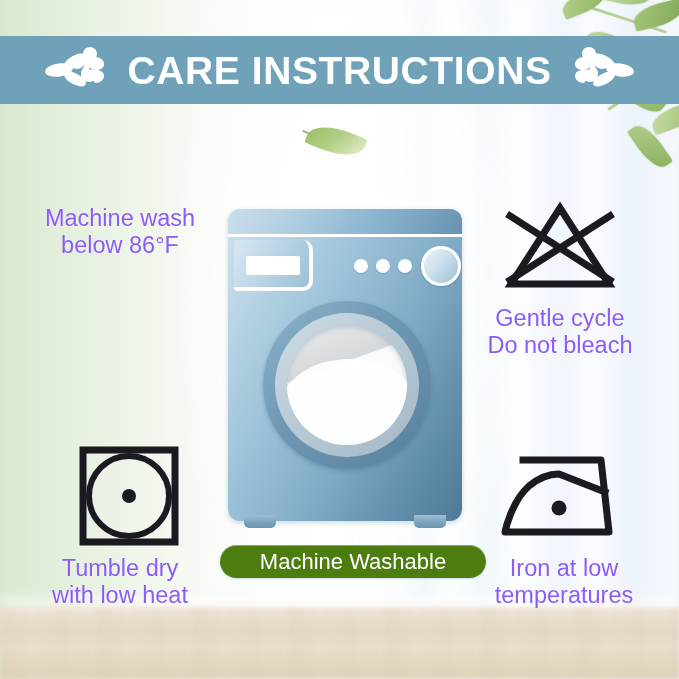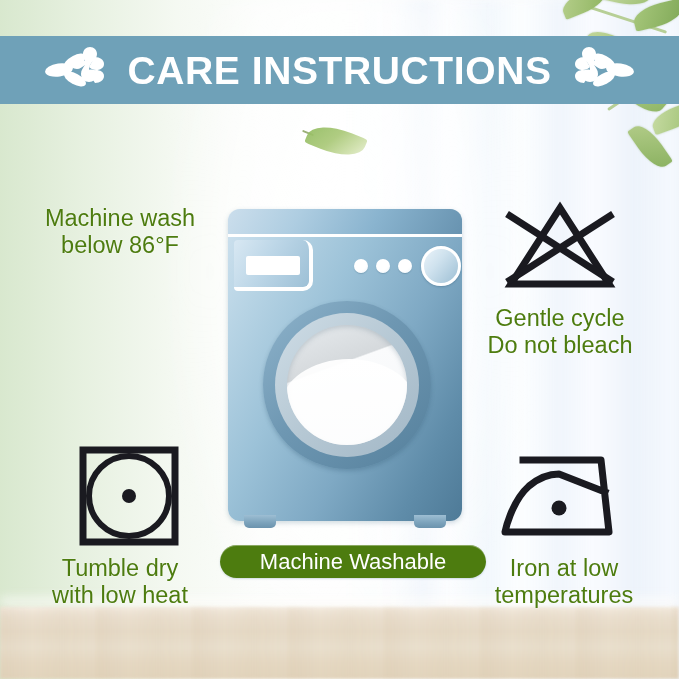--- a/index.html
+++ b/index.html
@@ -80,21 +80,21 @@
   .banner{position:absolute;left:0;top:36px;width:679px;height:68px;background:#6fa1b8;
     display:flex;align-items:center;justify-content:center;gap:10px;}
   .banner-title{color:#ffffff;font-size:39px;font-weight:bold;letter-spacing:.6px;
     font-family:"Liberation Sans", sans-serif;line-height:1;white-space:nowrap;}
   .fleur{width:72px;height:46px;flex:0 0 auto;}
   .fleur svg{display:block;}
 
   
   .cell{position:absolute;text-align:center;}
   .cell .glyph{display:flex;align-items:flex-end;justify-content:center;}
-  .cell .cap{color:#4d7c0f;font-size:23.5px;line-height:1.17;font-family:"Liberation Sans", sans-serif;
+  .cell .cap{color:#8b5cf6;font-size:23.5px;line-height:1.17;font-family:"Liberation Sans", sans-serif;
     white-space:pre-line;text-shadow:0 0 2px rgba(255,255,255,.85);}
 
   #cell-wash{left:14px;top:196px;width:212px;}
   #cell-bleach{left:452px;top:196px;width:216px;}
   #cell-dry{left:14px;top:446px;width:212px;text-align:center;}
   #cell-iron{left:456px;top:446px;width:216px;}
   #cell-wash .cap,#cell-dry .cap{margin-top:9px;}
   #cell-bleach .cap,#cell-iron .cap{margin-top:9px;}
 
   .tubtext{font-size:25px;font-weight:bold;fill:#141414;font-family:"Liberation Sans", sans-serif;}

